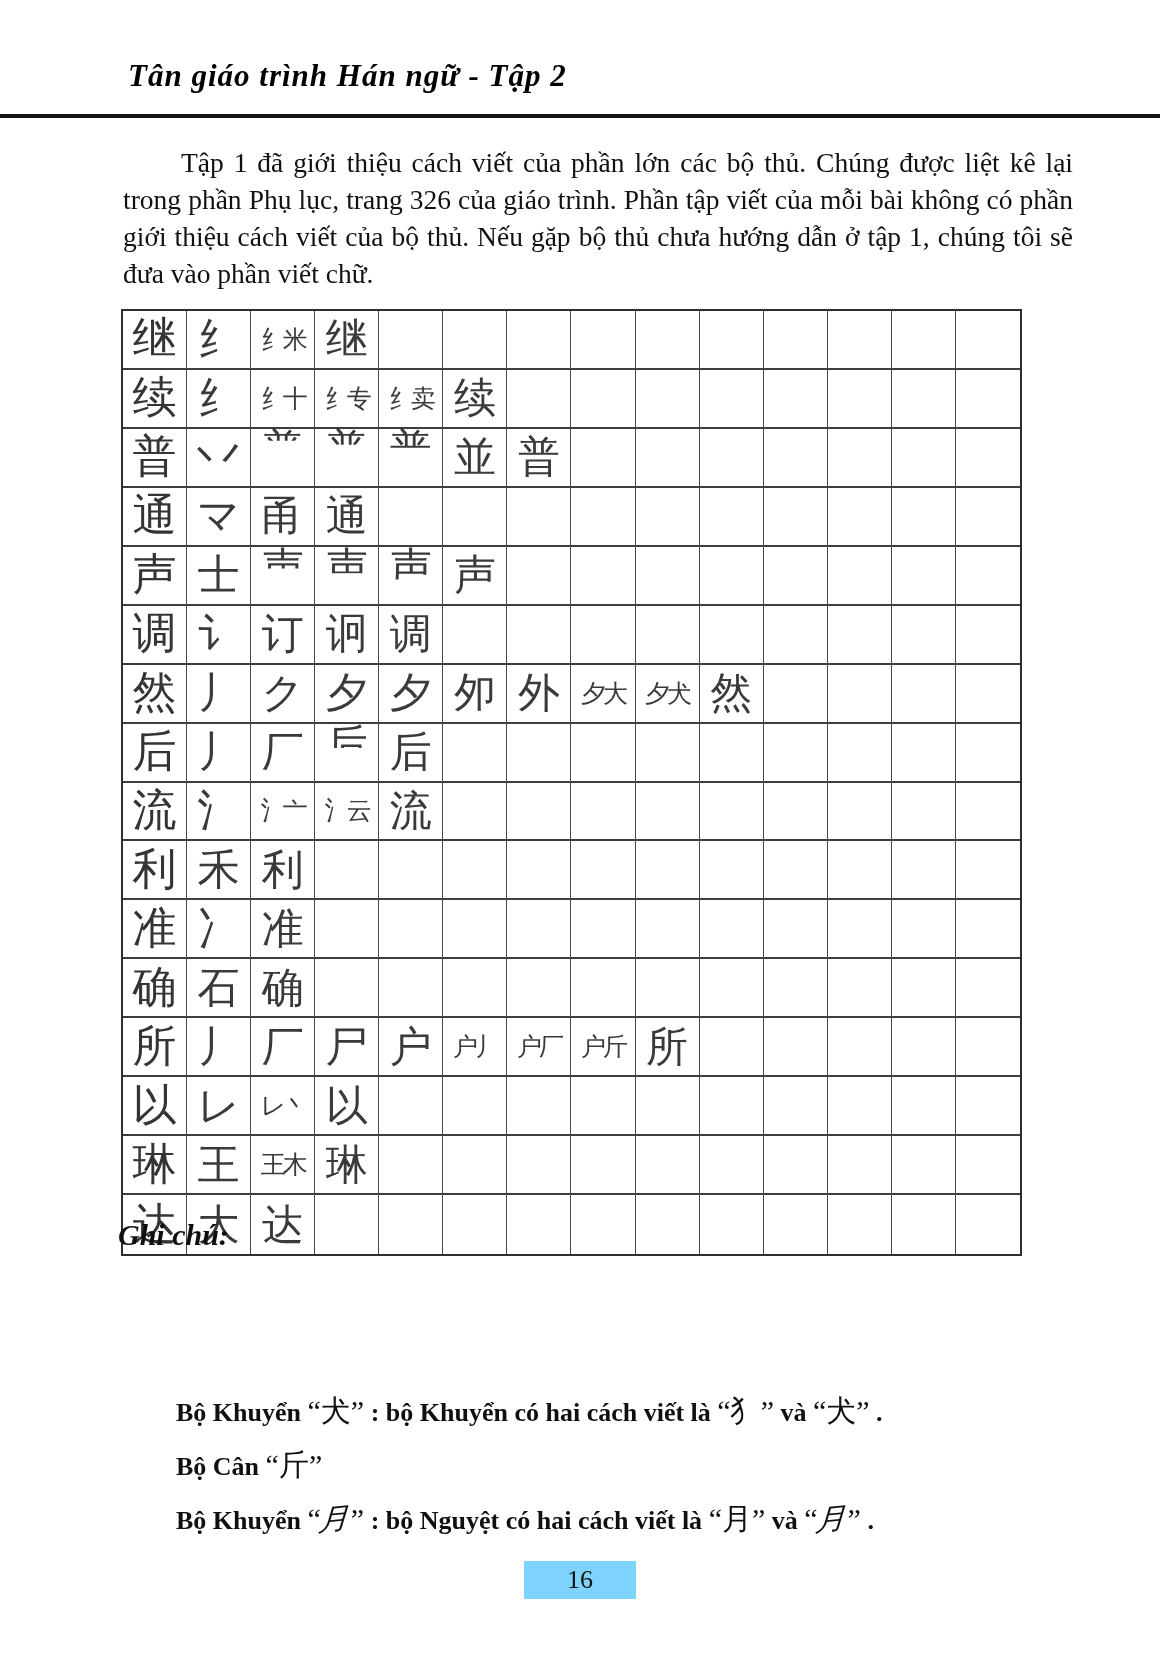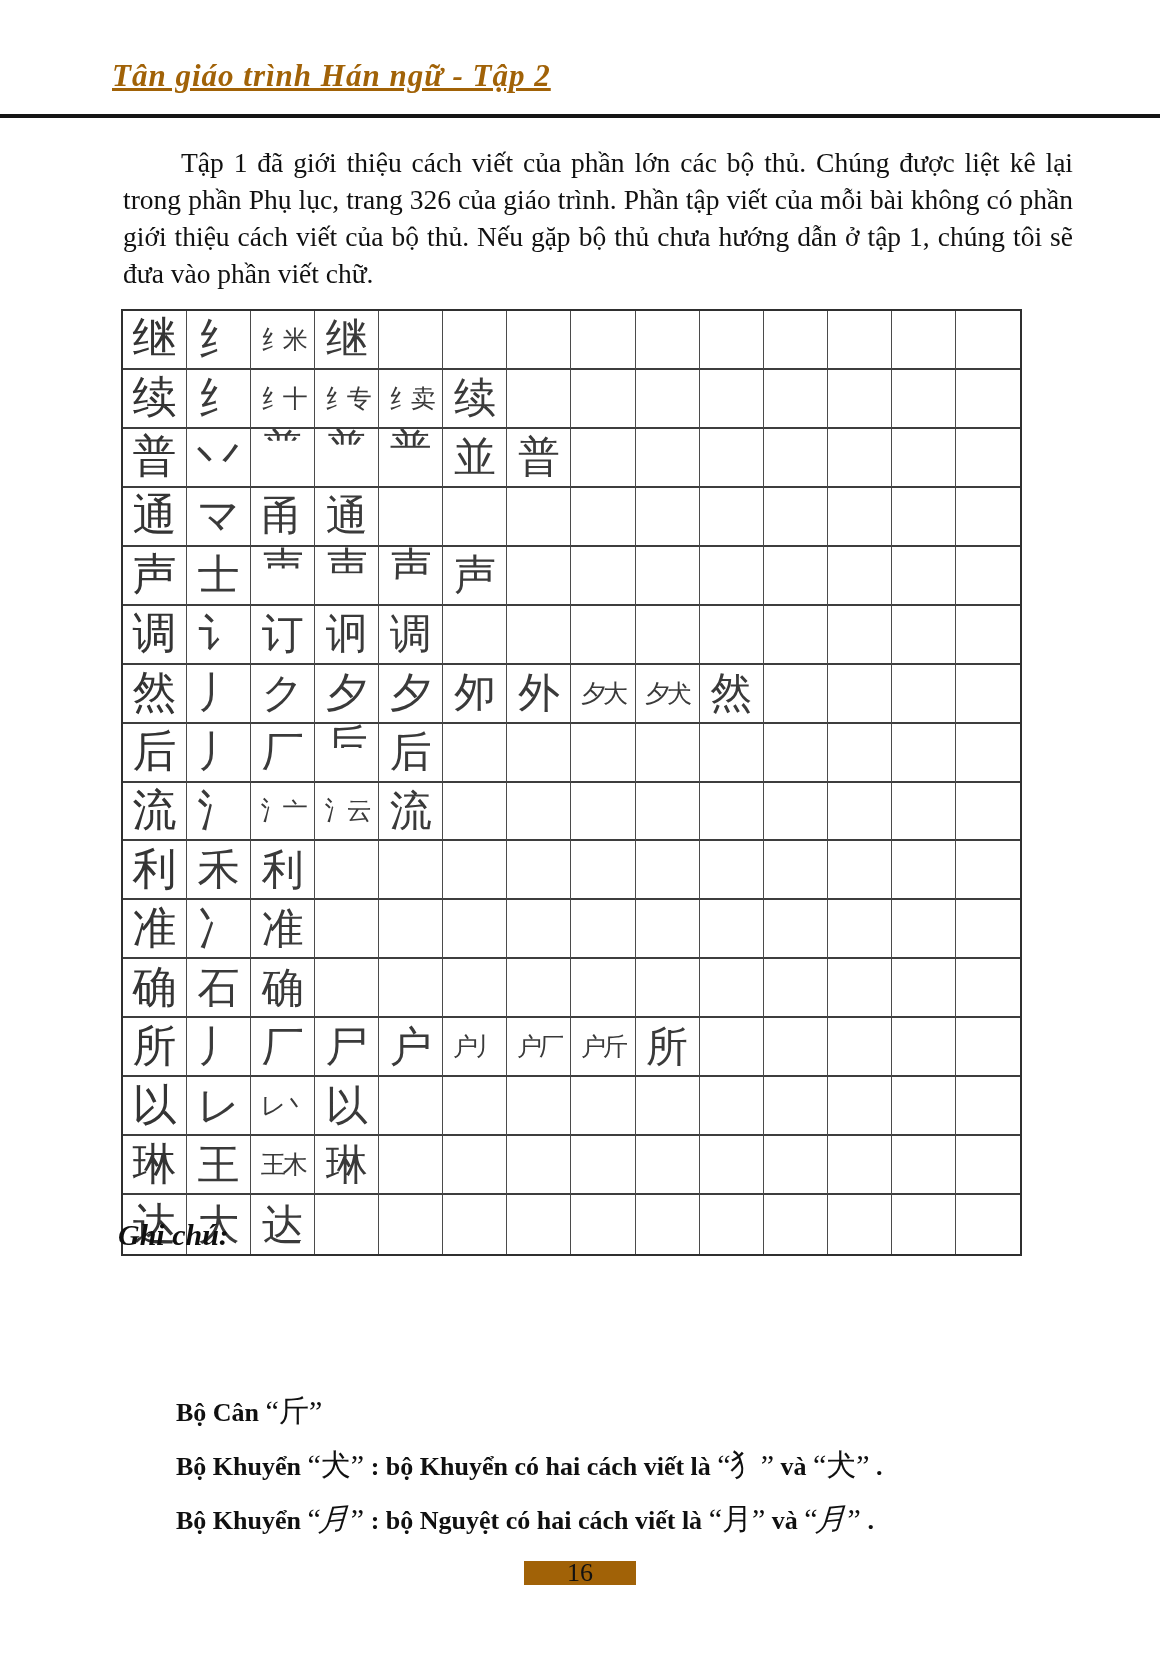--- a/index.html
+++ b/index.html
@@ -3,23 +3,23 @@
 <meta charset="utf-8">
 <style>
   html,body{margin:0;padding:0;}
   body{
     width:1166px;height:1662px;position:relative;background:#ffffff;
     font-family:"Liberation Serif","DejaVu Serif",serif;color:#141414;
     overflow:hidden;
   }
   
   .header-title{
-    position:absolute;left:112px;top:58px;width:520px;
+    position:absolute;left:128px;top:58px;width:520px;
     font-style:italic;font-weight:bold;font-size:31px;letter-spacing:1px;
-    color:#a16207;white-space:nowrap;text-decoration:underline;
+    color:#000000;white-space:nowrap;
   }
   .header-rule{
     position:absolute;left:0px;top:114px;width:1160px;height:4px;
     background:#151515;
   }
   
   .intro{
     position:absolute;left:115px;top:136px;width:950px;
     font-size:27.5px;line-height:37px;text-align:justify;text-indent:58px;
     color:#111;margin:8px;
@@ -48,22 +48,22 @@
   }
   .notes{
     position:absolute;left:176px;top:1384px;width:900px;
     font-size:26px;font-weight:bold;color:#101010;
   }
   .note-line{height:54px;line-height:54px;white-space:nowrap;}
   .note-line .cjk{font-weight:normal;font-size:30px;}
   .note-line .slant{display:inline-block;transform:skewX(-22deg) rotate(-6deg);}
   
   .page-number-bar{
-    position:absolute;left:524px;top:1561px;width:112px;height:24px;
-    background:#a16207;display:flex;align-items:center;justify-content:center;
+    position:absolute;left:524px;top:1561px;width:112px;height:38px;
+    background:#7dd3fc;display:flex;align-items:center;justify-content:center;
   }
   .page-number-bar span{font-size:26px;color:#111;}
 </style>
 </head>
 <body>
 
 <div class="header-title">Tân giáo trình Hán ngữ - Tập 2</div>
 <div class="header-rule"></div>
 
 <p class="intro">Tập 1 đã giới thiệu cách viết của phần lớn các bộ thủ. Chúng được liệt kê lại trong phần Phụ lục, trang 326 của giáo trình. Phần tập viết của mỗi bài không có phần giới thiệu cách viết của bộ thủ. Nếu gặp bộ thủ chưa hướng dẫn ở tập 1, chúng tôi sẽ đưa vào phần viết chữ.</p>
@@ -452,20 +452,20 @@
     <div class="cell lastrow"></div>
     <div class="cell lastrow"></div>
     <div class="cell lastrow"></div>
     <div class="cell lastrow"></div>
     <div class="cell lastrow"></div>
     <div class="cell lastrow"></div>
   </div>
 
 <div class="notes-heading">Ghi chú:</div>
 <div class="notes" id="notes">
+    <div class="note-line"><span>Bộ Khuyển </span><span class="cjk">“犬”</span><span> : bộ Khuyển có hai cách viết là </span><span class="cjk">“犭”</span><span> và </span><span class="cjk">“犬”</span><span> .</span></div>
     <div class="note-line"><span>Bộ Cân </span><span class="cjk">“斤”</span></div>
-    <div class="note-line"><span>Bộ Khuyển </span><span class="cjk">“犬”</span><span> : bộ Khuyển có hai cách viết là </span><span class="cjk">“犭”</span><span> và </span><span class="cjk">“犬”</span><span> .</span></div>
     <div class="note-line"><span>Bộ Khuyển </span><span class="cjk">“</span><span class="cjk slant">月</span><span class="cjk">”</span><span> : bộ Nguyệt có hai cách viết là </span><span class="cjk">“月”</span><span> và </span><span class="cjk">“</span><span class="cjk slant">月</span><span class="cjk">”</span><span> .</span></div>
   </div>
 
 <div class="page-number-bar">
   <span>16</span>
 </div>
 
 </body></html>

